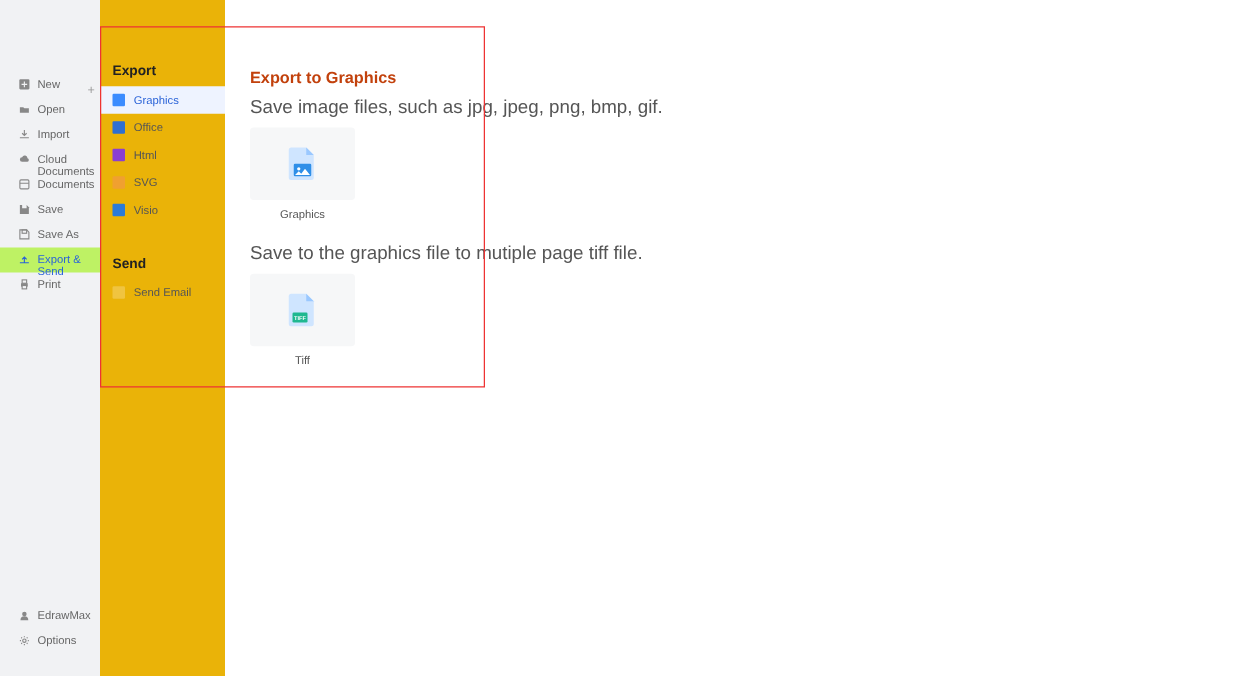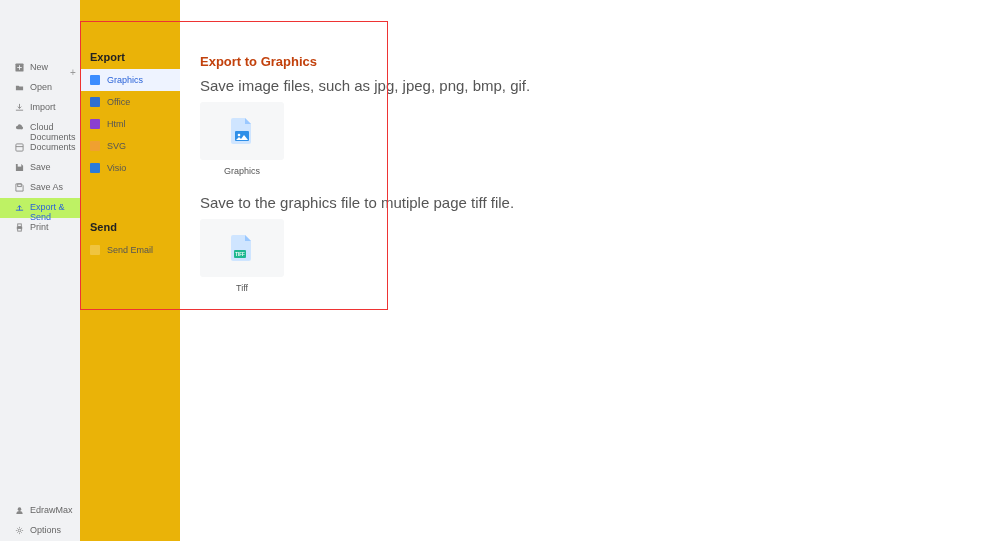--- a/index.html
+++ b/index.html
@@ -356,21 +356,21 @@
   <div class="spacer"></div>
   <div class="sb-item">
     <span class="sb-icon">
         <svg width="9" height="9" viewBox="0 0 10 10">
           <circle cx="5" cy="3.5" r="2" fill="#888"></circle>
           <path d="M1.5 9a3.5 3.5 0 017 0z" fill="#888"></path>
         </svg>
       </span>
     <span>EdrawMax</span>
   </div>
-  <div class="sb-item" style="margin-bottom:0">
+  <div class="sb-item" style="margin-bottom:18px">
     <span class="sb-icon">
         <svg width="9" height="9" viewBox="0 0 10 10">
           <circle cx="5" cy="5" r="1.5" fill="none" stroke="#888"></circle>
           <path d="M5 1v1M5 8v1M1 5h1M8 5h1M2.2 2.2l.7.7M7.1 7.1l.7.7M7.8 2.2l-.7.7M2.9 7.1l-.7.7" stroke="#888"></path>
         </svg>
       </span>
     <span>Options</span>
   </div>
 </div>
 
@@ -391,21 +391,21 @@
     <span>Html</span>
   </div>
   <div class="ep-item">
     <span class="ep-icon" style="background:#f0a030"></span>
     <span>SVG</span>
   </div>
   <div class="ep-item">
     <span class="ep-icon" style="background:#2b7bd9"></span>
     <span>Visio</span>
   </div>
-  <h3 style="margin-top:38px">Send</h3>
+  <h3 style="margin-top:22px">Send</h3>
   <div class="ep-item">
     <span class="ep-icon" style="background:#f0c440"></span>
     <span>Send Email</span>
   </div>
 </div>
 
 <div class="main">
   <h2>Export to Graphics</h2>
   <div class="desc">Save image files, such as jpg, jpeg, png, bmp, gif.</div>
   <div class="tile">

